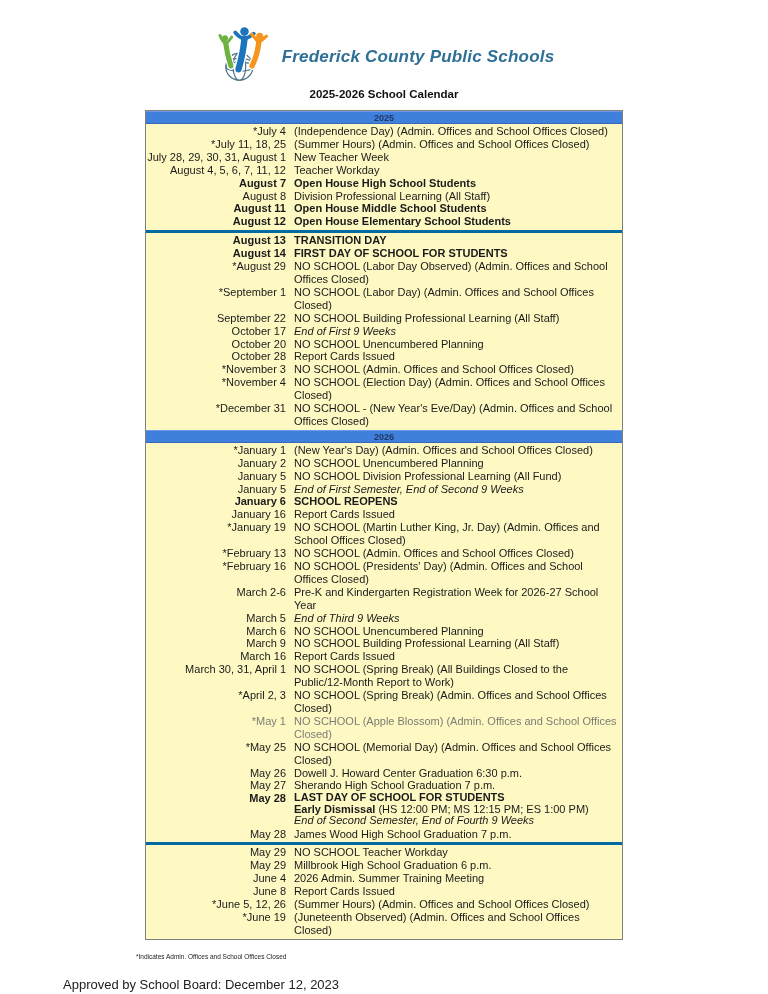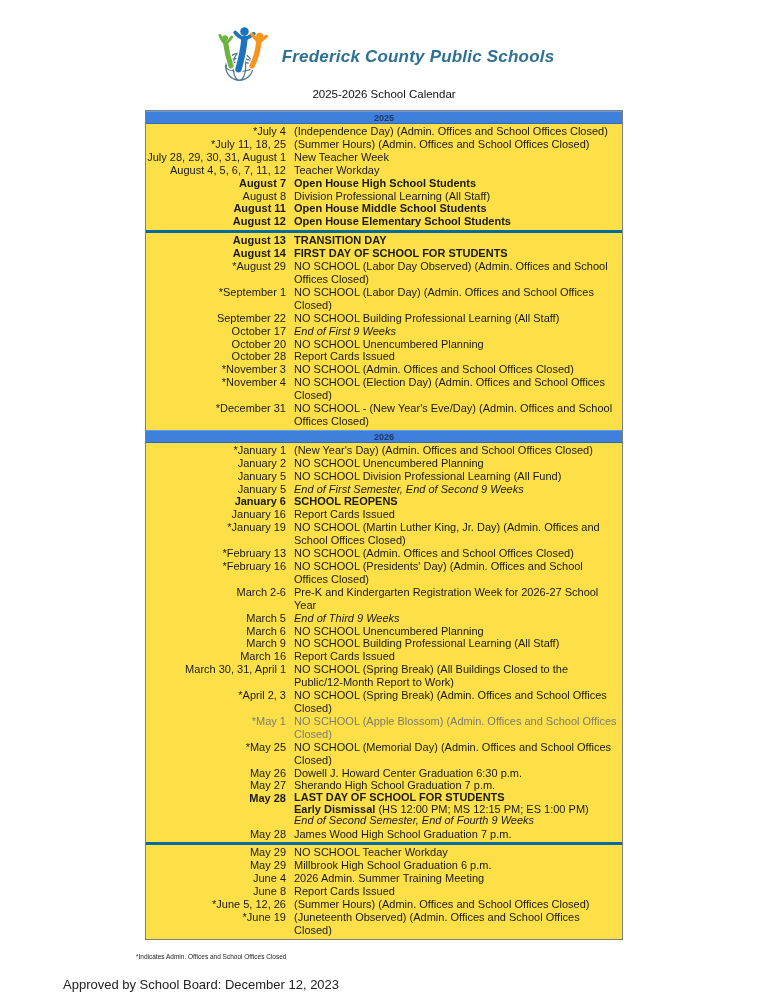--- a/index.html
+++ b/index.html
@@ -11,26 +11,26 @@
     overflow:hidden;
   }
   .page { width:768px; height:910px; padding:24px 63px 16px 63px; }
 
   
   .logo-wrap { display:flex; justify-content:center; align-items:center; height:60px; }
   .logo-text {
     font-size:17px; font-weight:bold; font-style:italic;
     color:#2e7095; letter-spacing:0.2px; margin-left:2px; margin-top:6px;
   }
-  .title { text-align:center; font-size:11.5px; font-weight:normal; margin-top:4px; color:#111; }
+  .title { text-align:center; font-size:11.5px; font-weight:bold; margin-top:4px; color:#111; }
 
   
   .cal-table {
     width:478px; margin-left:82px; margin-top:10px;
-    border:1px solid #7f7f7f; background:#fde047;
+    border:1px solid #7f7f7f; background:#fef9c3;
   }
   .yearbar {
     background:#4080dd; color:#1f3864; font-weight:bold;
     font-size:9px; text-align:center; height:13px; line-height:13px;
     border-top:1px solid #6b9be6; border-bottom:1px solid #3568b8;
   }
   .section { padding:1px 0 2px 0; }
   .section.sep { border-top:3px solid #0369a1; }
   .row { display:flex; font-size:11px; line-height:12.9px; }
   .row .date { flex:none; width:140px; text-align:right; margin-right:8px; white-space:nowrap; }

